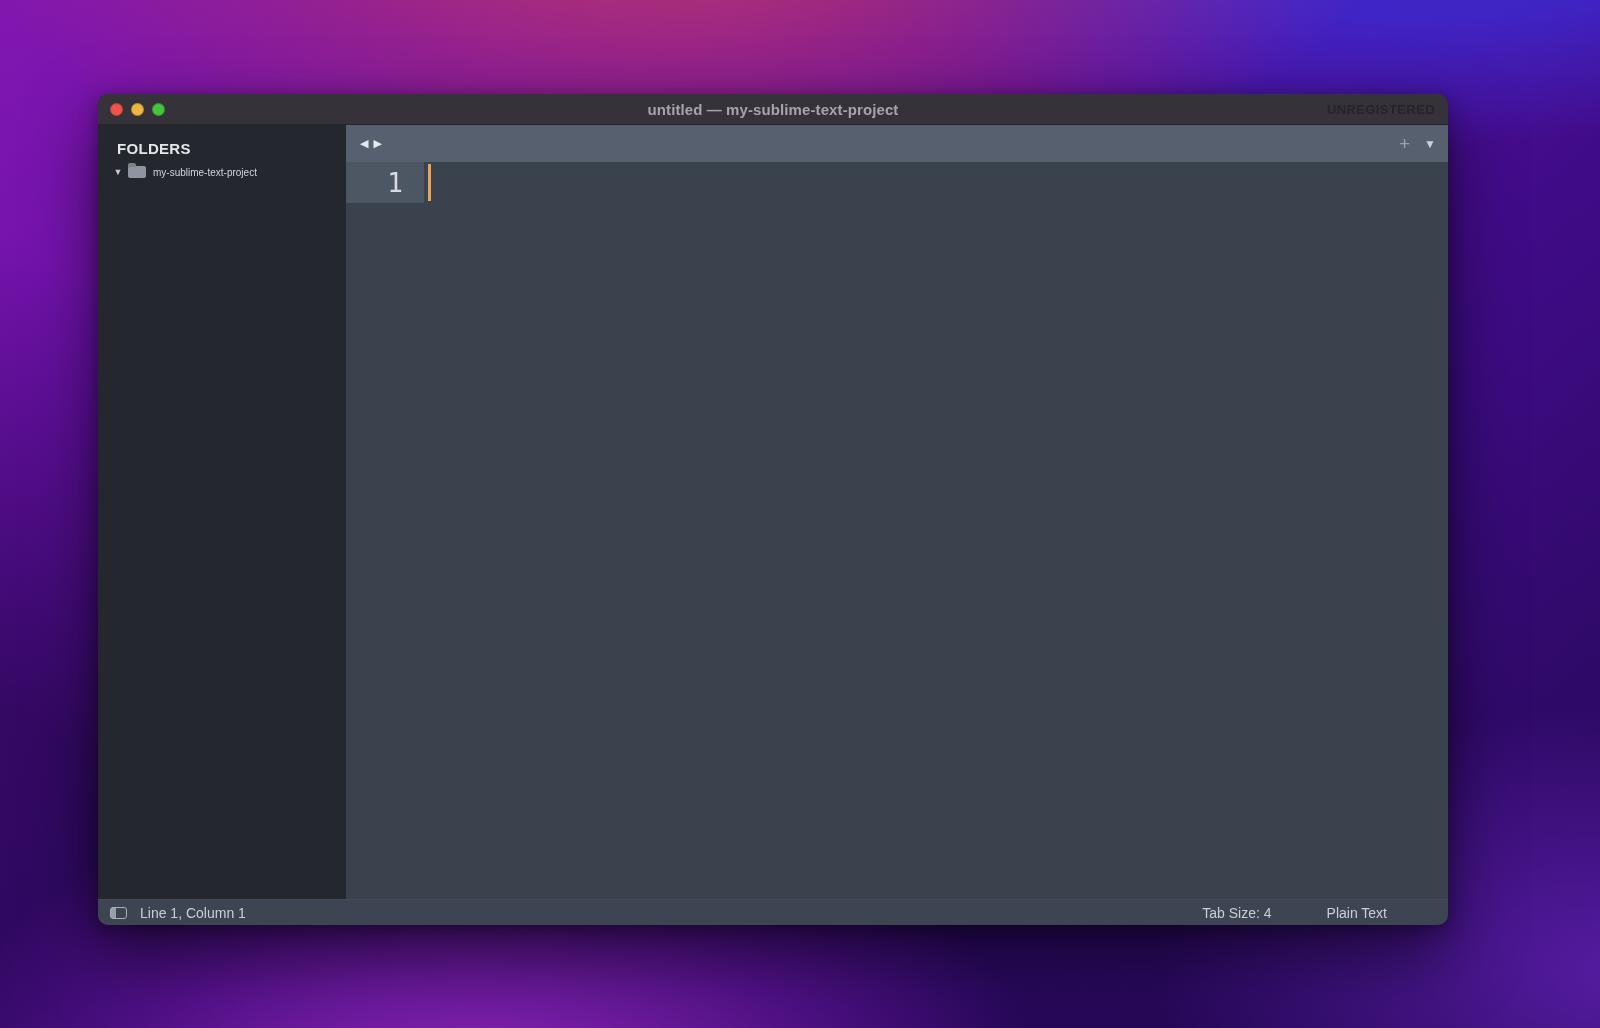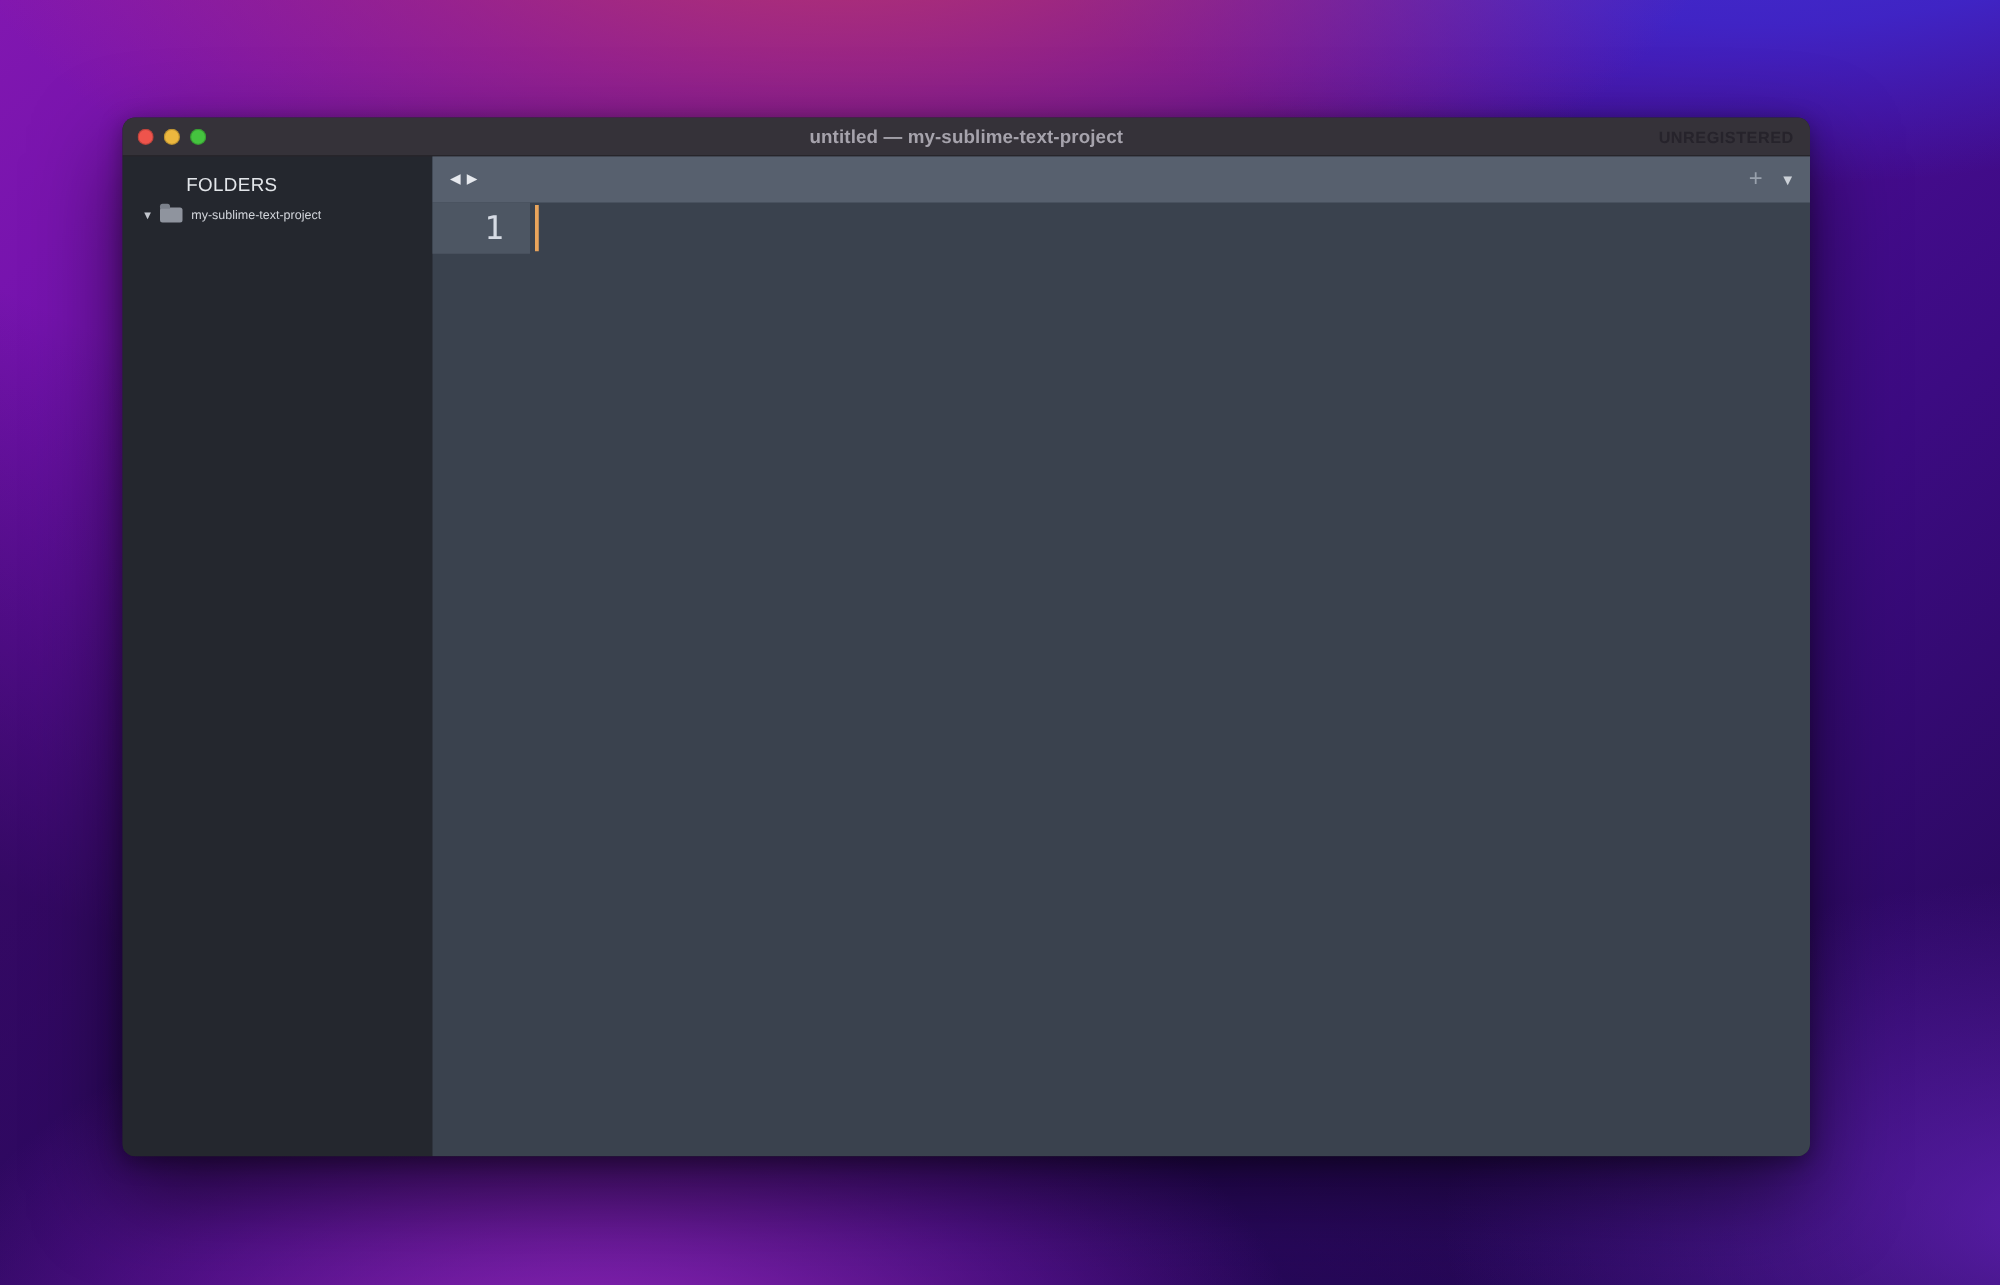--- a/index.html
+++ b/index.html
@@ -45,21 +45,21 @@
   .unregistered {
     position:absolute; right:13px; top:0; height:100%; display:flex; align-items:center;
     font-size:13px; font-weight:bold; color:#26232b; letter-spacing:0.4px;
   }
 
   
   .body-row { flex:1; display:flex; min-height:0; }
 
   
   .sidebar { width:248px; flex:0 0 248px; background:var(--sidebar-bg); padding:15px 0 0 19px; }
-  .folders-header { font-size:15px; font-weight:normal; color:#e3e6ea; letter-spacing:0.3px;margin-left:32px; }
+  .folders-header { font-size:15px; font-weight:bold; color:#e3e6ea; letter-spacing:0.3px; }
   .folder-row { display:flex; align-items:center; margin-top:9px; margin-left:-6px; cursor:default; }
   .disclosure { font-size:9px; color:#c3c7ce; width:14px; text-align:center; }
   .folder-icon { position:relative; width:18px; height:12px; background:#8f949e; border-radius:2px; margin:0 7px 0 3px; }
   .folder-icon::before {
     content:""; position:absolute; top:-3px; left:0; width:8px; height:4px;
     background:#7b818b; border-radius:2px 2px 0 0;
   }
   .folder-label { font-size:10px; color:#d2d5db; }
 
   
@@ -155,14 +155,25 @@
         <div class="gutter-block">
           <span class="line-number">1</span>
         </div>
         <div class="caret"></div>
         <span></span>
       </div>
 
     </div>
   </div>
 
+  <div class="statusbar">
+    <div class="sb-left">
+      <span class="sidebar-toggle-icon"></span>
+      <span>Line 1, Column 1</span>
+    </div>
+    <div class="sb-spacer"></div>
+    <div class="sb-right">
+      <span>Tab Size: 4</span>
+      <span>Plain Text</span>
+    </div>
+  </div>
 
 </div>
 
 </body></html>

